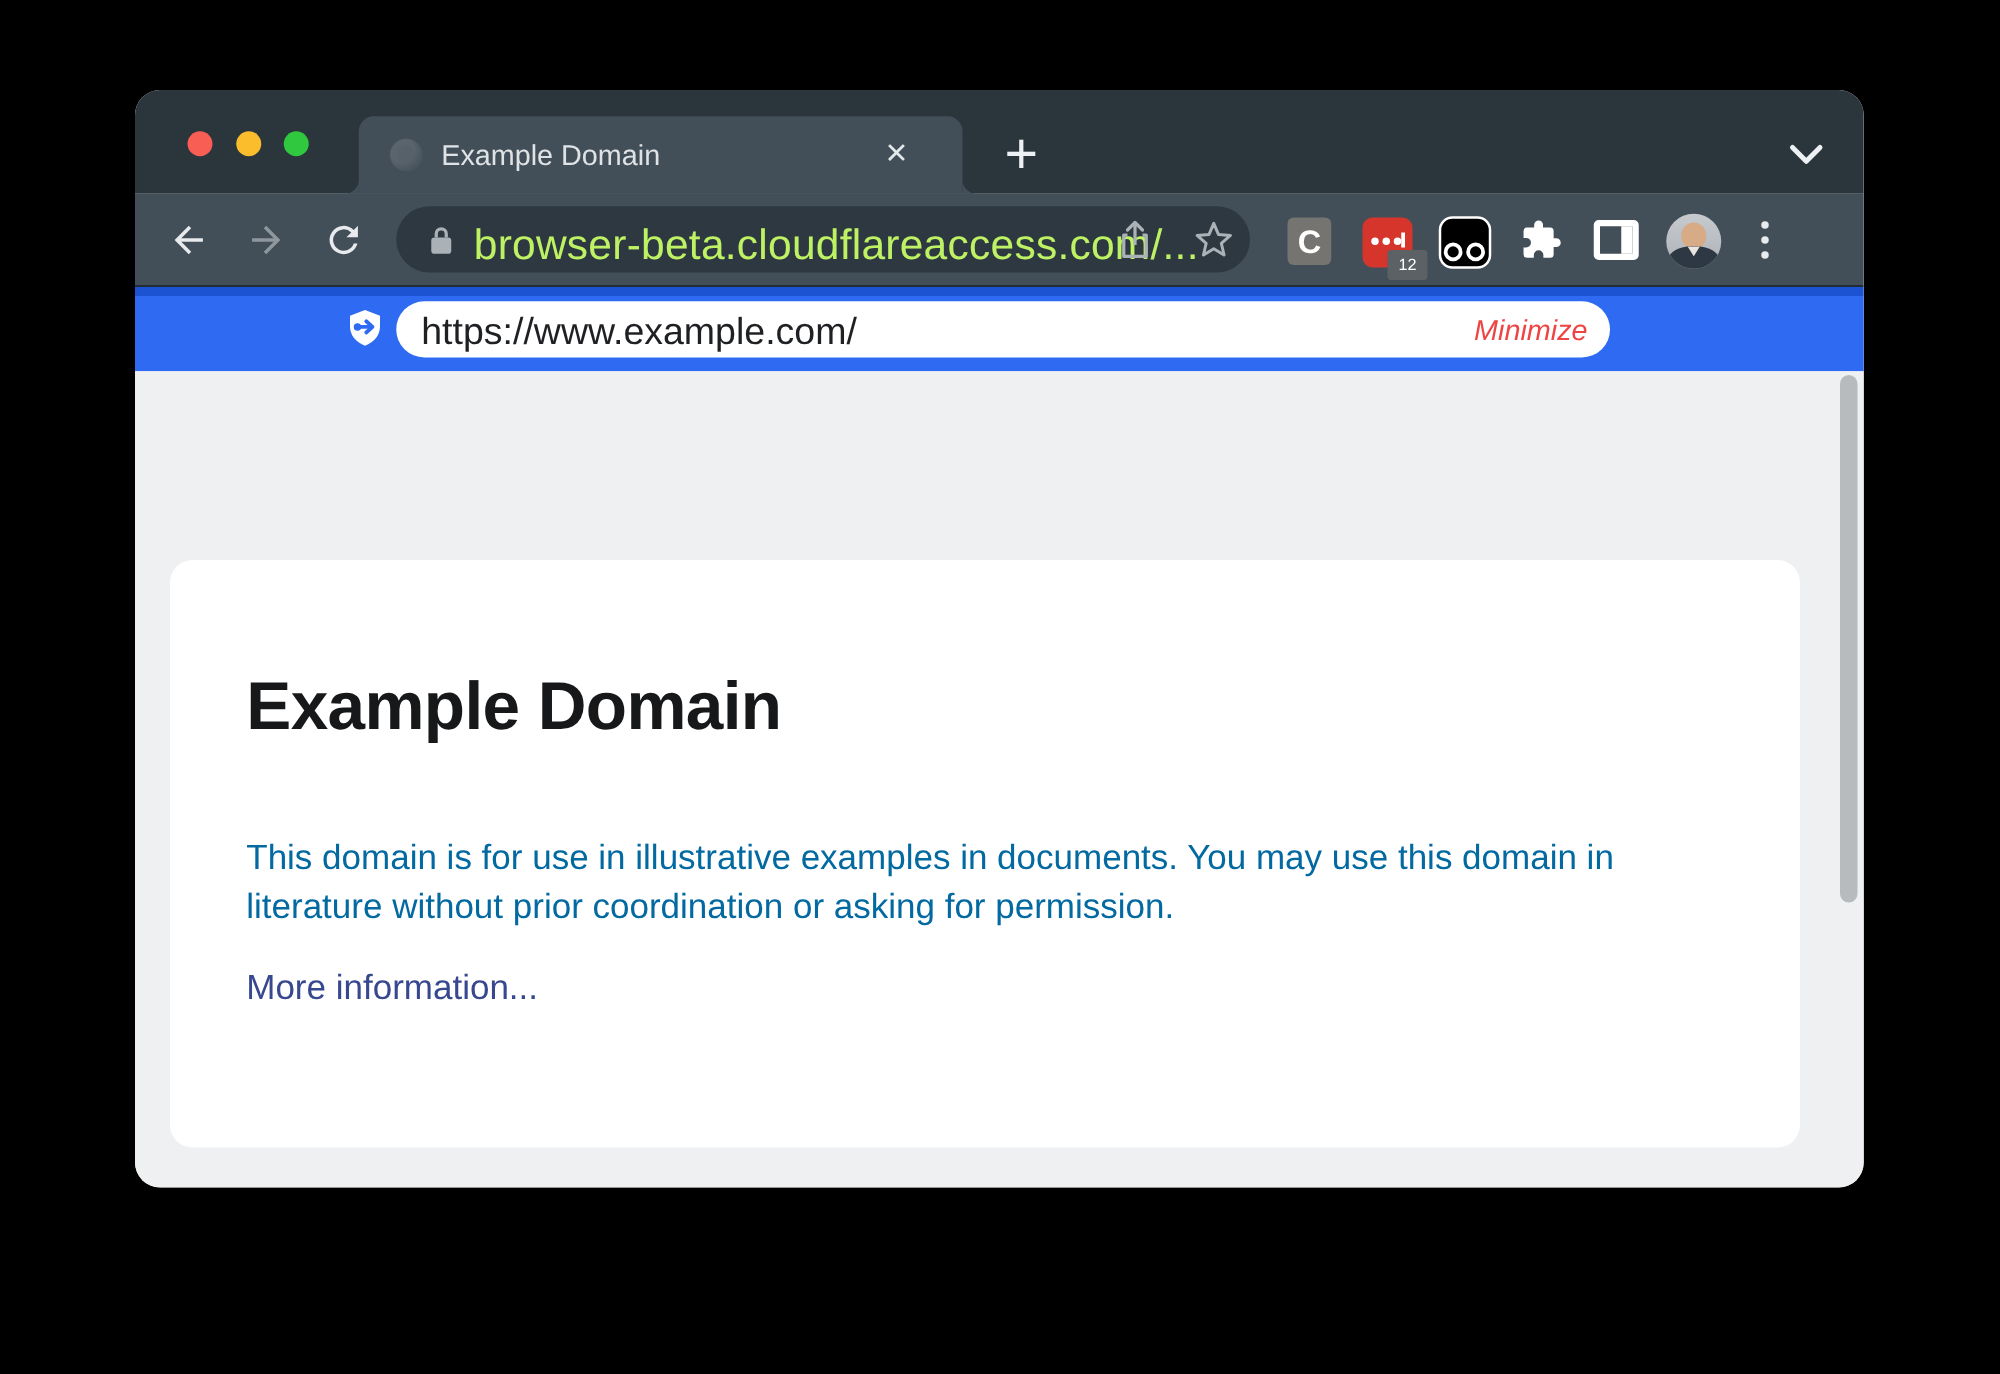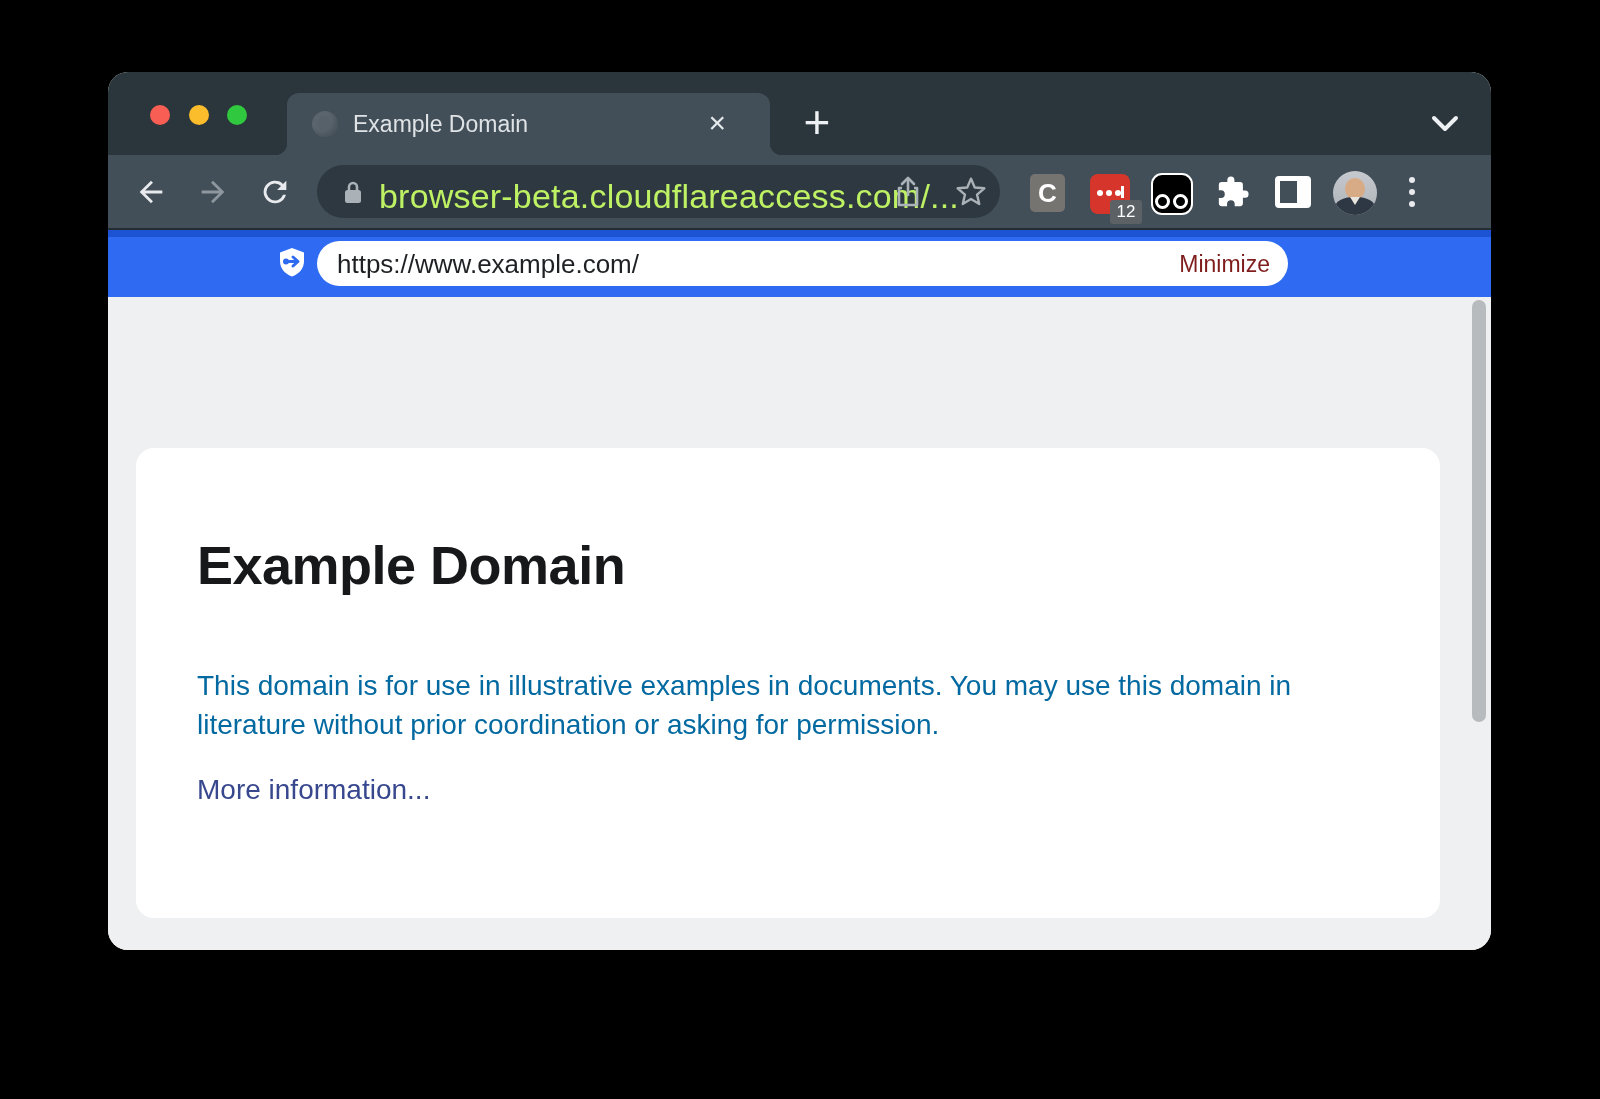--- a/index.html
+++ b/index.html
@@ -47,21 +47,21 @@
   .star-wrap  { position: absolute; left: 638px; top: 11px; width: 32px; height: 32px; }
 
   .ext { position: absolute; top: 19px; }
   .ext-c { left: 922px; width: 35px; height: 38px; background: #767471; border-radius: 5px;
     color: #fff; font-size: 26px; font-weight: 700; text-align: center; line-height: 38px; }
   .ext-red { left: 982px; width: 40px; height: 40px; background: #d6352c; border-radius: 8px; }
   .ext-red .dots { position: absolute; left: 7px; top: 16px; width: 6px; height: 6px; border-radius: 50%;
     background: #fff; box-shadow: 9px 0 0 #fff, 18px 0 0 #fff; }
   .ext-red .bar { position: absolute; left: 31px; top: 12px; width: 3px; height: 12px; background: #fff; }
   .ext-badge { position: absolute; left: 20px; top: 26px; min-width: 32px; height: 24px; background: #5c6165;
-    color: #fff; font-size: 17px; line-height: 24px; text-align: center; border-radius: 3px; padding: 0 3px; }
+    color: #fff; font-size: 13px; line-height: 24px; text-align: center; border-radius: 3px; padding: 0 3px; }
   .ext-black { left: 1043px; width: 42px; height: 42px; background: #000; border: 2px solid #fff;
     border-radius: 11px; top: 18px; }
   .ext-black i { position: absolute; bottom: 4px; width: 15px; height: 15px; border: 3px solid #fff;
     border-radius: 50%; background: #000; }
   .ext-black i.c1 { left: 2px; } .ext-black i.c2 { left: 20px; }
   .puzzle-wrap { left: 1108px; top: 20px; width: 34px; height: 34px; }
   .sidepanel { left: 1167px; top: 21px; width: 36px; height: 32px; border: 5px solid #fff; border-radius: 4px; }
   .sidepanel::after { content: ""; position: absolute; right: 0; top: 0; width: 9px; height: 22px; background: #fff; }
   .avatar { left: 1225px; top: 16px; width: 44px; height: 44px; border-radius: 50%; overflow: hidden;
     background: linear-gradient(180deg, #c6cacf 0%, #adb2b8 100%); }
@@ -72,22 +72,22 @@
   .kebab { left: 1301px; top: 20px; width: 6px; height: 34px; }
   .kebab i { position: absolute; left: 0; width: 6px; height: 6px; border-radius: 50%; background: #e8eaed; }
   .kebab i:nth-child(1){ top: 2px; } .kebab i:nth-child(2){ top: 14px; } .kebab i:nth-child(3){ top: 26px; }
 
   
   .isobar { position: absolute; left: 0; top: 156px; width: 100%; height: 69px;
     background: linear-gradient(180deg, #242d33 0 2px, #1b53d3 2px 9px, #2e6bf2 9px 100%); }
   .shield-wrap { position: absolute; left: 169px; top: 18px; width: 30px; height: 32px; }
   .iso-input { position: absolute; left: 209px; top: 13px; width: 971px; height: 45px;
     background: #fff; border-radius: 23px; }
-  .iso-url { position: absolute; left: 20px; top: 8px; font-size: 26px; color: #1e2023; white-space: nowrap; }
-  .iso-min { position: absolute; right: 18px; top: 10px; font-size: 23px; color: #7f1d1d; }
+  .iso-url { position: absolute; left: 20px; top: 8px; font-size: 30px; color: #1e2023; white-space: nowrap; }
+  .iso-min { position: absolute; right: 18px; top: 10px; font-size: 23px; color: #ef4444; font-style: italic; }
 
   
   .content { position: absolute; left: 0; top: 225px; width: 100%; height: 653px; background: #eff0f1; }
   .card { position: absolute; left: 28px; top: 151px; width: 1304px; height: 470px;
     background: #fff; border-radius: 18px; }
   .page-h1 { position: absolute; left: 61px; top: 86px; font-size: 54px; font-weight: 700;
     color: #17181a; letter-spacing: -0.5px; }
   .page-p { position: absolute; left: 61px; top: 218px; width: 1155px; font-size: 28px;
     line-height: 39px; color: #0369a1; }
   .page-a { position: absolute; left: 61px; top: 326px; font-size: 28px; color: #38488f; text-decoration: none; }

